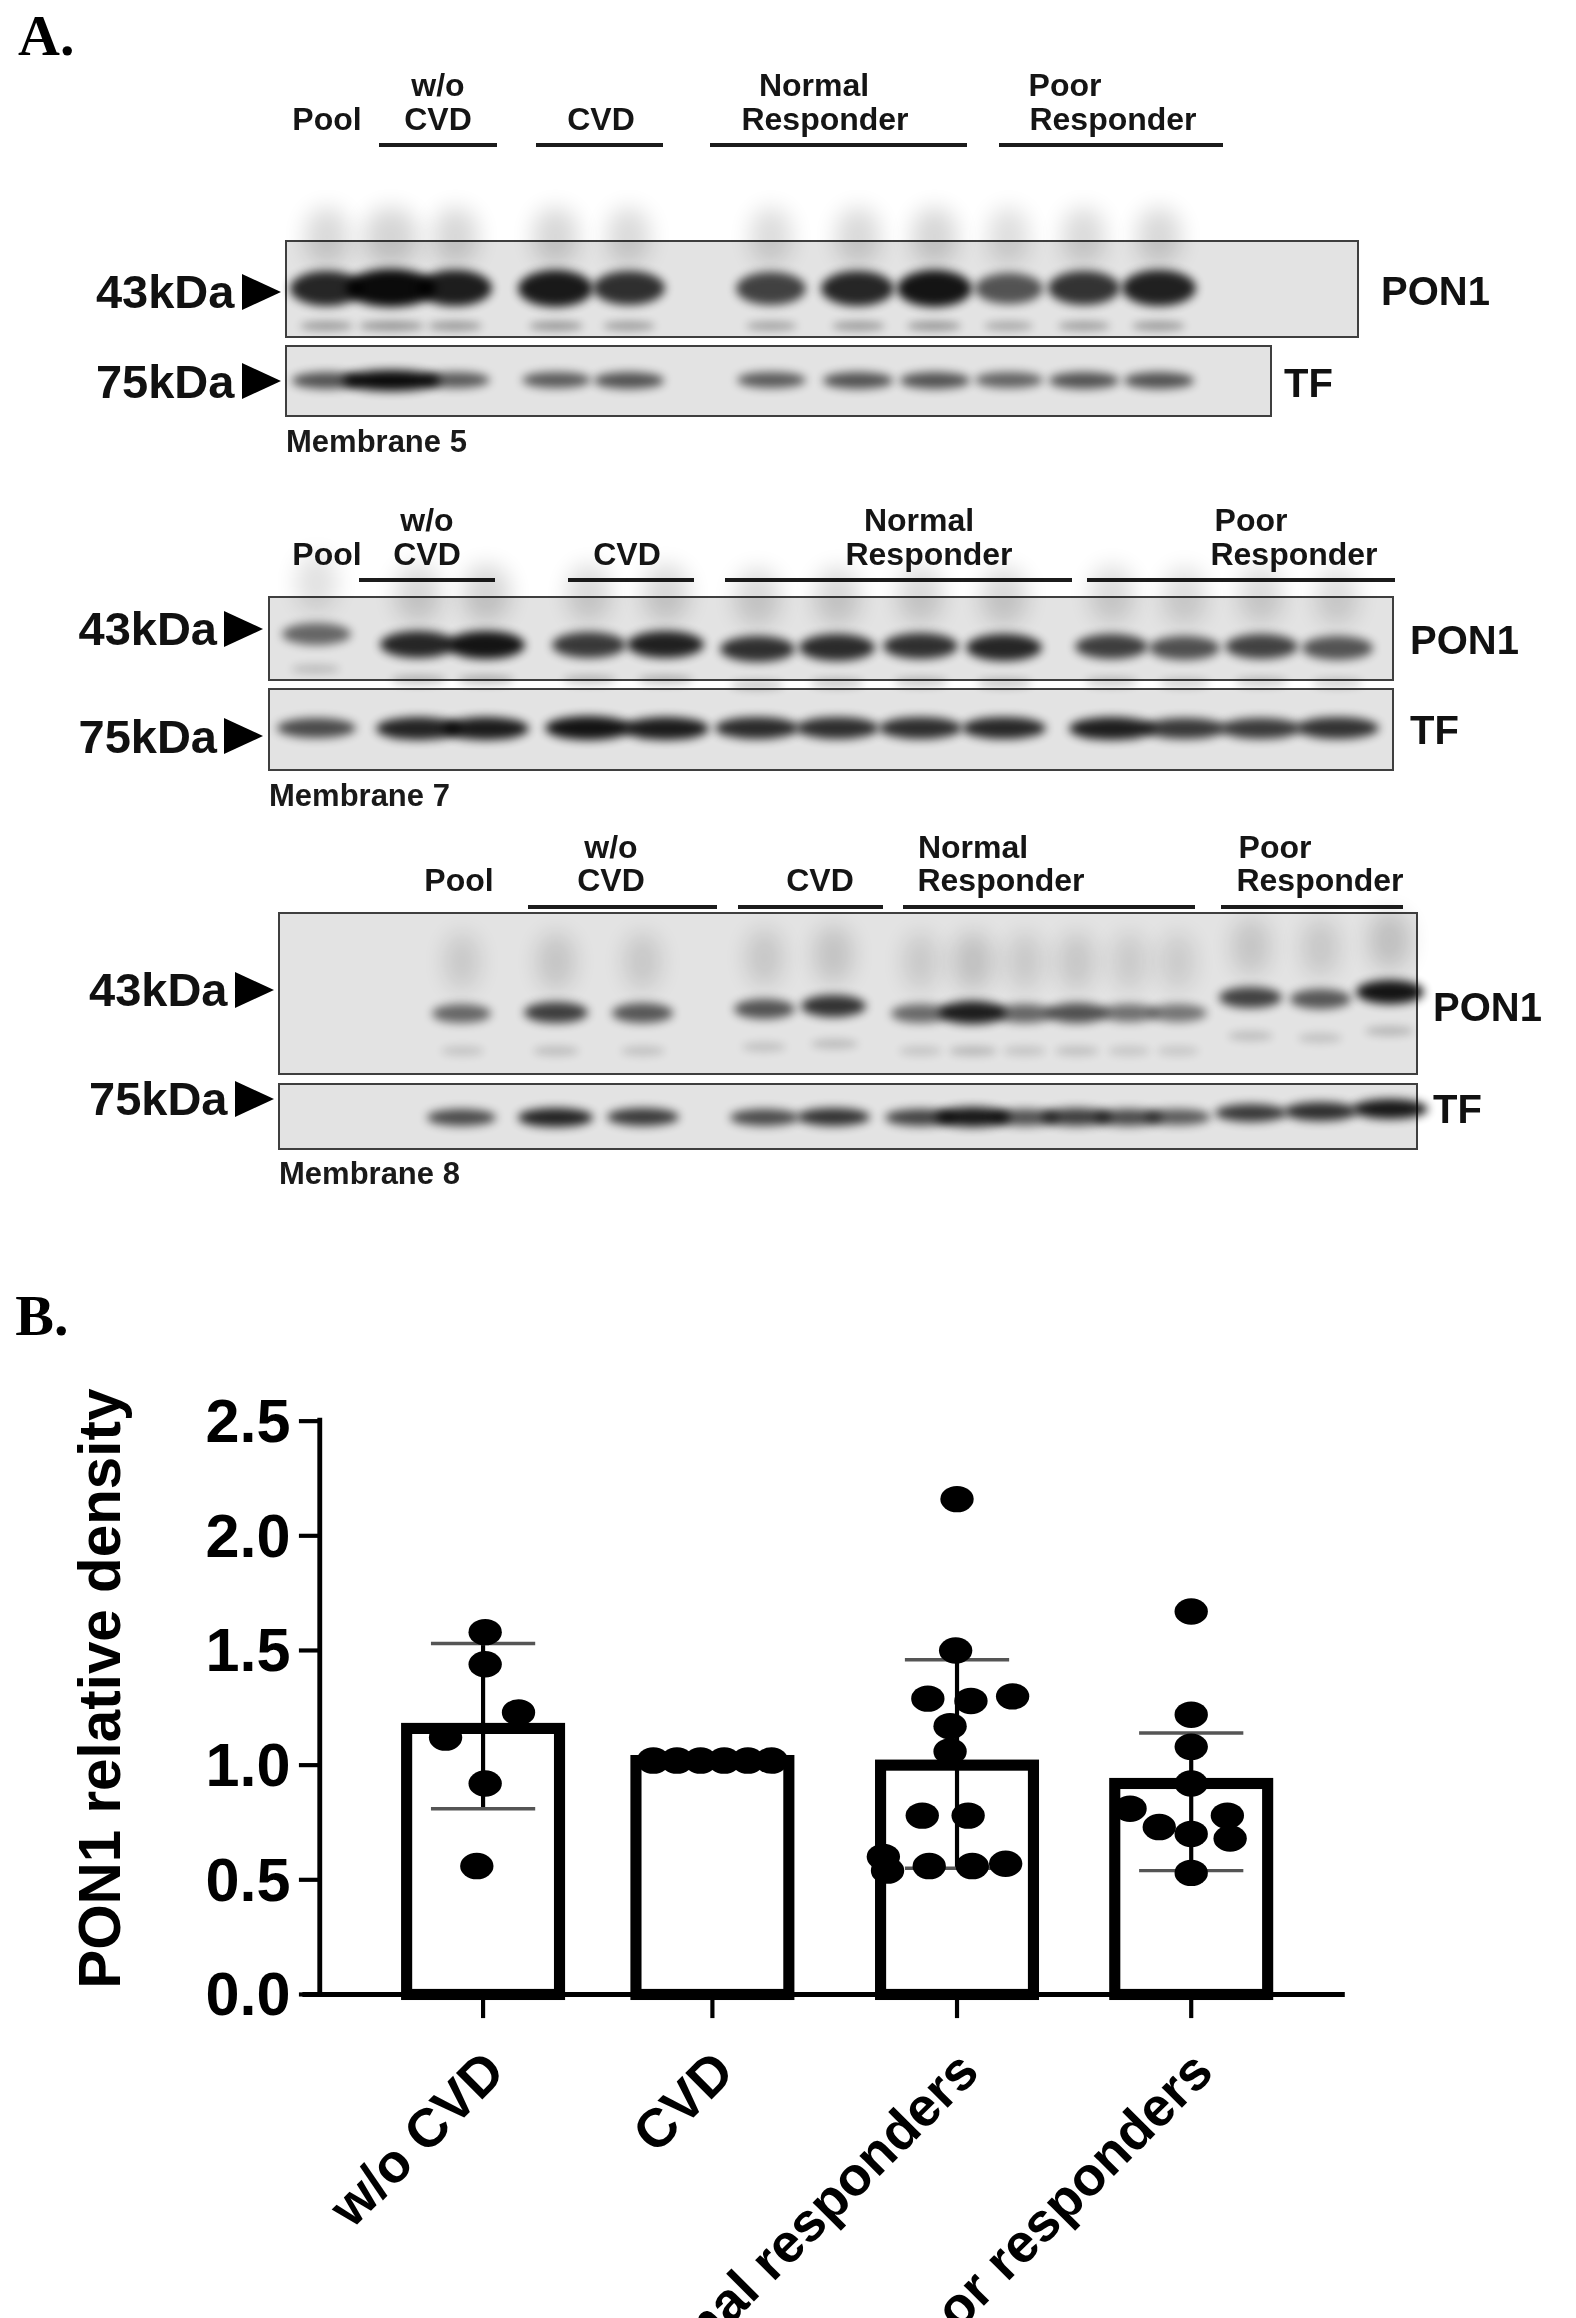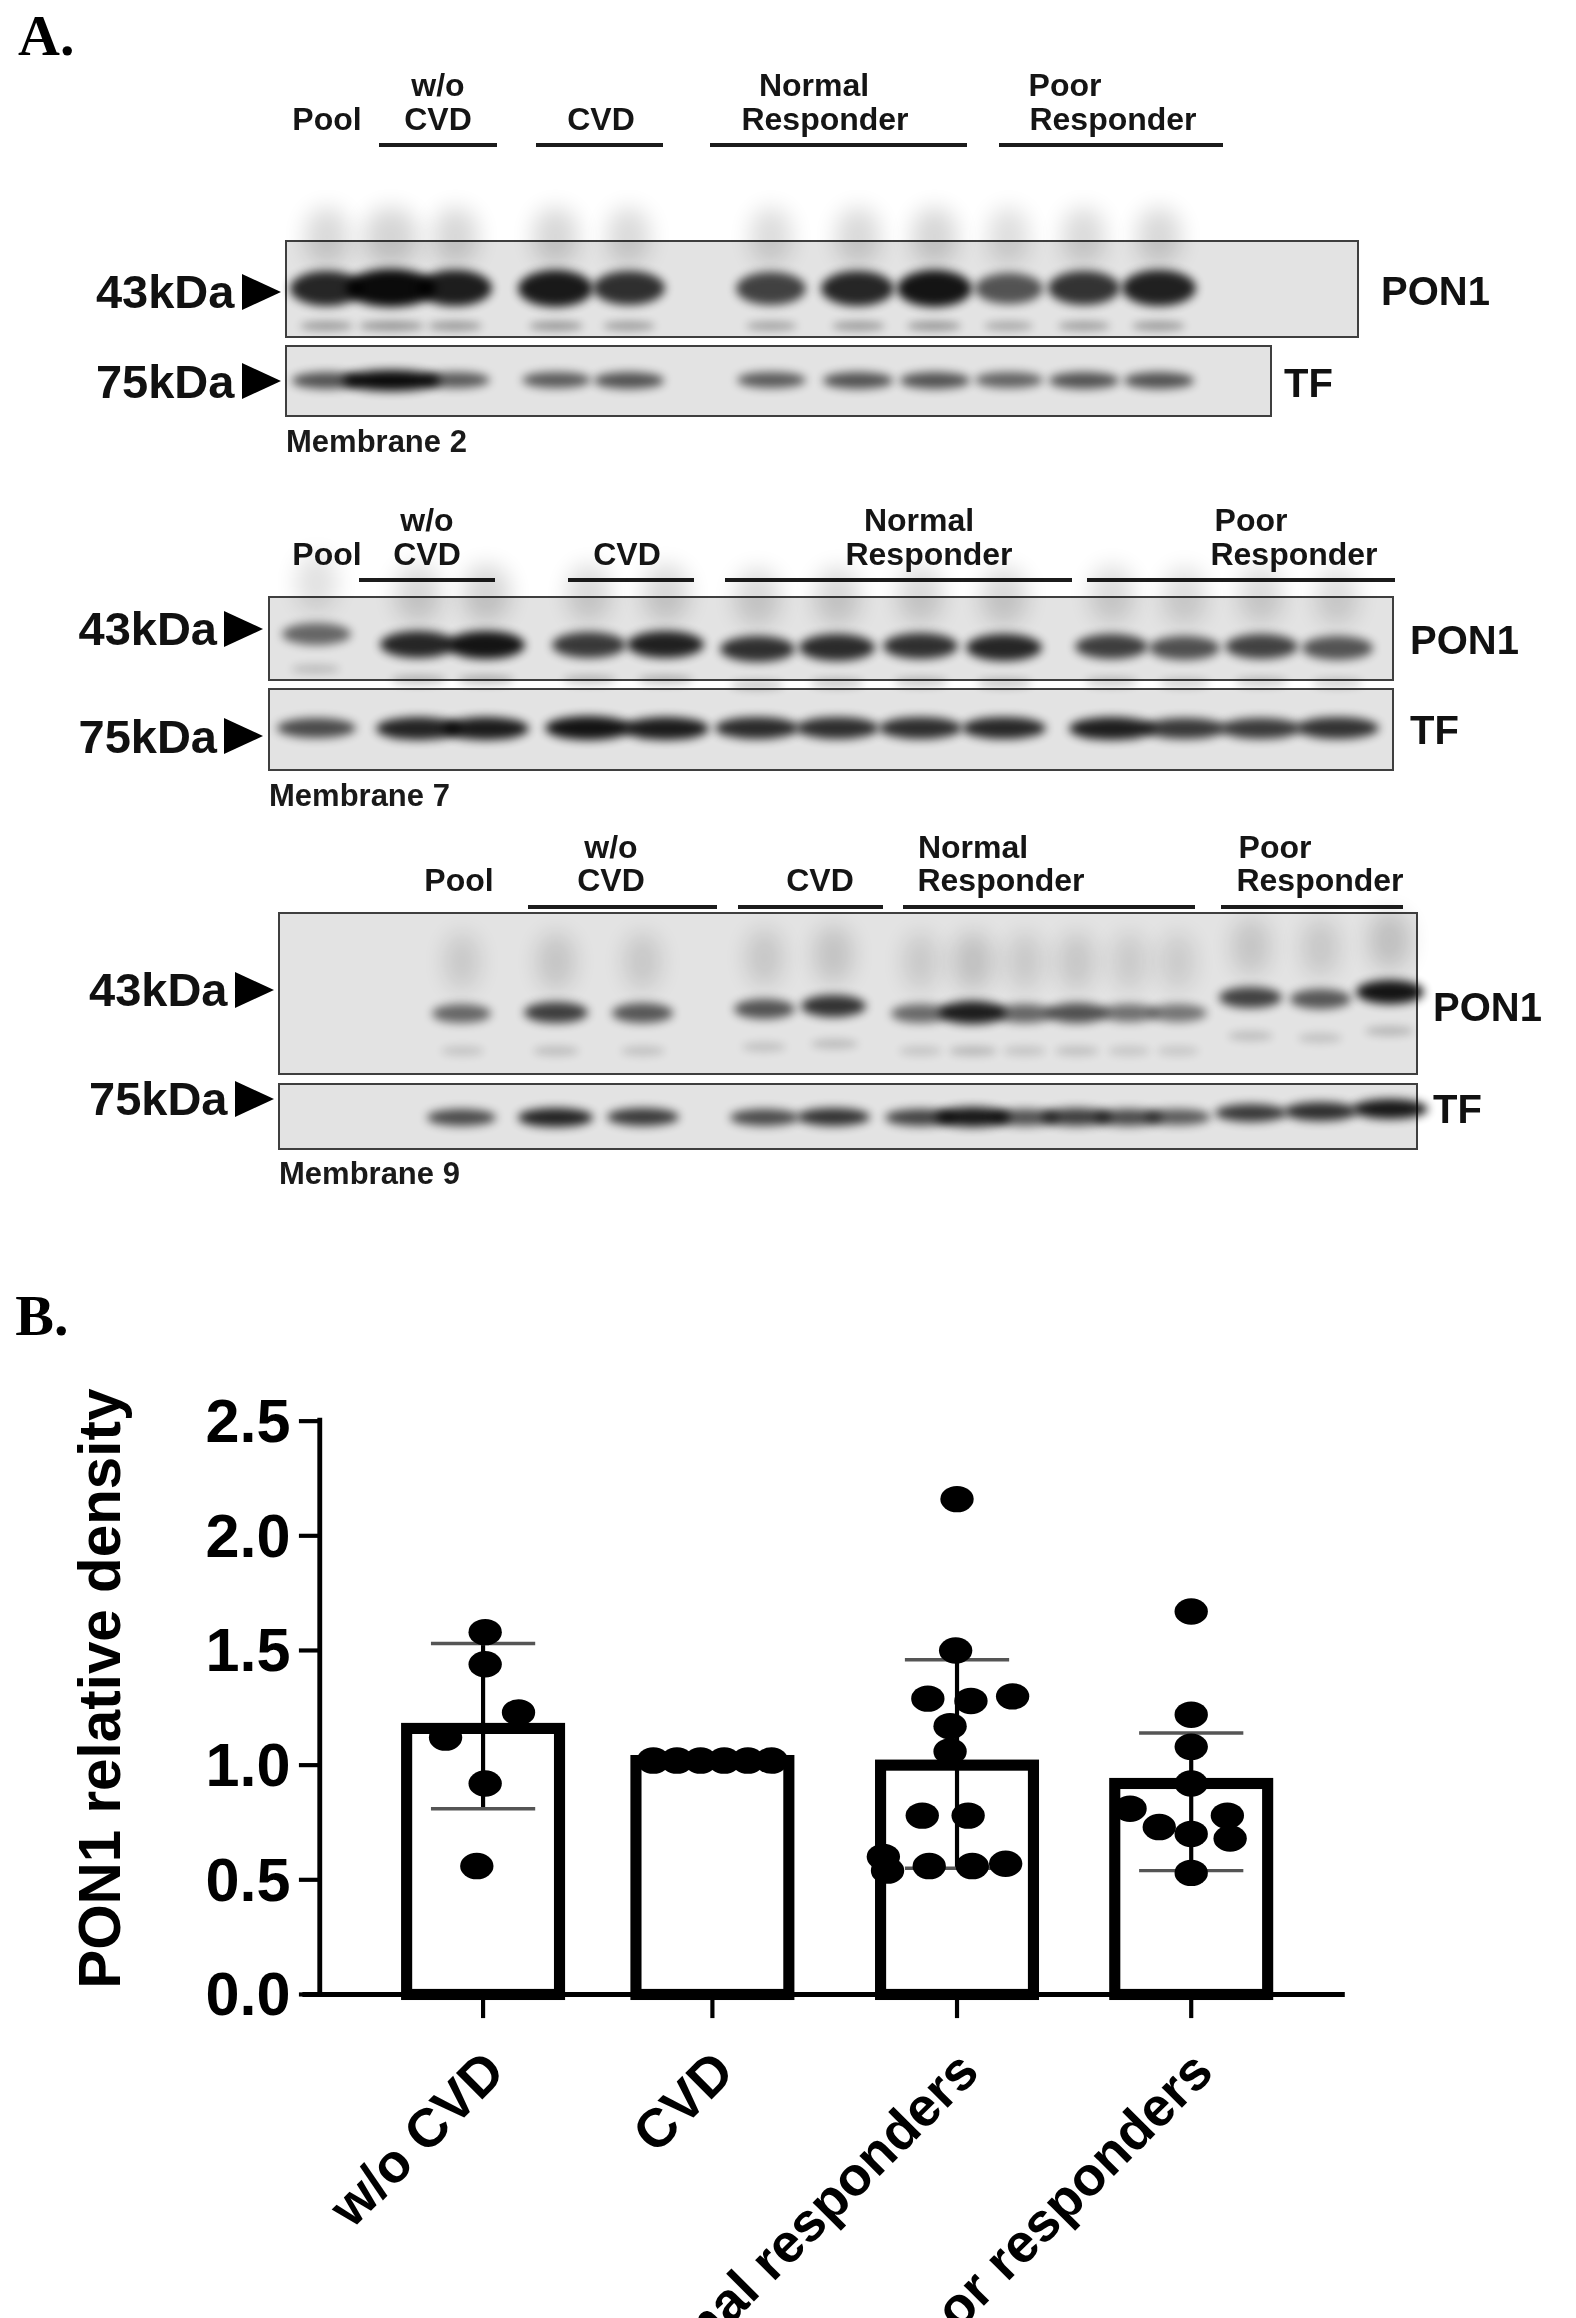--- a/index.html
+++ b/index.html
@@ -82,21 +82,21 @@
       <div class="abs band" style="left: 522px; top: 372px; width: 69px; height: 16px; opacity: 0.6;"></div>
       <div class="abs band" style="left: 594px; top: 372px; width: 70px; height: 16.5px; opacity: 0.635;"></div>
       <div class="abs band" style="left: 737px; top: 372px; width: 69px; height: 16px; opacity: 0.6;"></div>
       <div class="abs band" style="left: 823px; top: 372px; width: 70px; height: 16.5px; opacity: 0.635;"></div>
       <div class="abs band" style="left: 900px; top: 372px; width: 70px; height: 16.5px; opacity: 0.635;"></div>
       <div class="abs band" style="left: 975px; top: 372px; width: 68px; height: 15.5px; opacity: 0.565;"></div>
       <div class="abs band" style="left: 1049px; top: 372px; width: 70px; height: 16.5px; opacity: 0.635;"></div>
       <div class="abs band" style="left: 1124px; top: 372px; width: 70px; height: 16.5px; opacity: 0.635;"></div>
       <div class="abs prot" style="left: 1381px; top: 271px;">PON1</div>
       <div class="abs prot" style="left: 1284px; top: 363px;">TF</div>
-      <div class="abs memname" style="left: 286px; top: 426px;">Membrane 2</div>
+      <div class="abs memname" style="left: 286px; top: 426px;">Membrane 5</div>
       <div class="abs grp" style="left: 327px; top: 538px;">Pool</div>
       <div class="abs grp" style="left: 427px; top: 504px;">w/o</div>
       <div class="abs grp" style="left: 427px; top: 538px;">CVD</div>
       <div class="abs underline" style="left: 359px; top: 578px; width: 136px;"></div>
       <div class="abs grp" style="left: 627px; top: 538px;">CVD</div>
       <div class="abs underline" style="left: 568px; top: 578px; width: 126px;"></div>
       <div class="abs grp" style="left: 919px; top: 504px;">Normal</div>
       <div class="abs grp" style="left: 929px; top: 538px;">Responder</div>
       <div class="abs underline" style="left: 725px; top: 578px; width: 347px;"></div>
       <div class="abs grp" style="left: 1251px; top: 504px;">Poor</div>
@@ -232,21 +232,21 @@
       <div class="abs band" style="left: 935px; top: 1107px; width: 76px; height: 20px; opacity: 0.894;"></div>
       <div class="abs band" style="left: 991px; top: 1109px; width: 68px; height: 16.5px; opacity: 0.635;"></div>
       <div class="abs band" style="left: 1041px; top: 1108px; width: 71px; height: 17.7px; opacity: 0.726;"></div>
       <div class="abs band" style="left: 1094px; top: 1109px; width: 69px; height: 17px; opacity: 0.67;"></div>
       <div class="abs band" style="left: 1144px; top: 1109px; width: 67px; height: 16px; opacity: 0.6;"></div>
       <div class="abs band" style="left: 1215px; top: 1104px; width: 72px; height: 18px; opacity: 0.754;"></div>
       <div class="abs band" style="left: 1284px; top: 1102px; width: 73px; height: 18.7px; opacity: 0.796;"></div>
       <div class="abs band" style="left: 1352px; top: 1099px; width: 76px; height: 20px; opacity: 0.894;"></div>
       <div class="abs prot" style="left: 1433px; top: 987px;">PON1</div>
       <div class="abs prot" style="left: 1433px; top: 1089px;">TF</div>
-      <div class="abs memname" style="left: 279px; top: 1158px;">Membrane 9</div>
+      <div class="abs memname" style="left: 279px; top: 1158px;">Membrane 8</div>
     </div>
   <div class="abs panel-label" style="left:15.3px;top:1287px">B.</div>
   <div id="panelB" class="abs" style="left:0;top:0;width:1577px;height:2319px"><svg width="1577" height="2319" viewBox="0 0 2269 3337">
         <rect x="585" y="2487.2" width="220" height="382.8000000000002" fill="#ffffff" stroke="#000000" stroke-width="16"></rect>
         <rect x="915" y="2533.4" width="220" height="336.5999999999999" fill="#ffffff" stroke="#000000" stroke-width="16"></rect>
         <rect x="1267" y="2540" width="220" height="330" fill="#ffffff" stroke="#000000" stroke-width="16"></rect>
         <rect x="1604" y="2566.4" width="220" height="303.5999999999999" fill="#ffffff" stroke="#000000" stroke-width="16"></rect>
         <line x1="695" y1="2365.1" x2="695" y2="2602.7" stroke="#000" stroke-width="6"></line>
         <line x1="620" y1="2365.1" x2="770" y2="2365.1" stroke="#555" stroke-width="5"></line>
         <line x1="620" y1="2602.7" x2="770" y2="2602.7" stroke="#555" stroke-width="5"></line>

